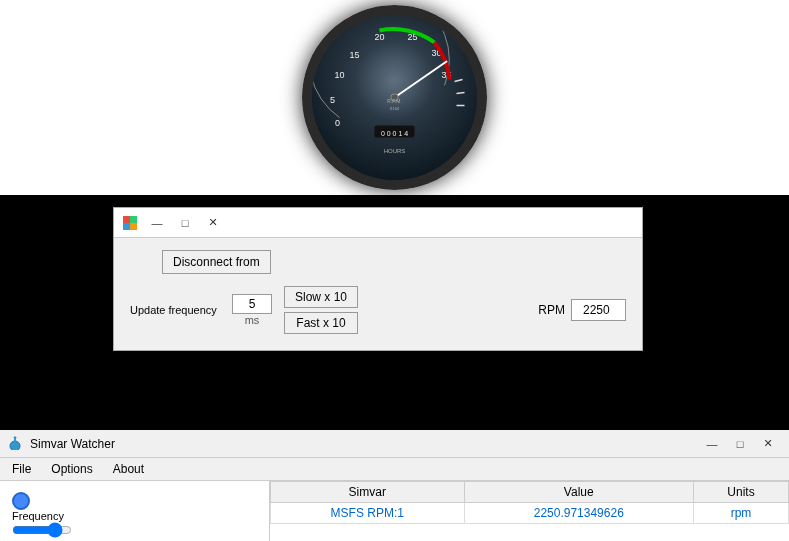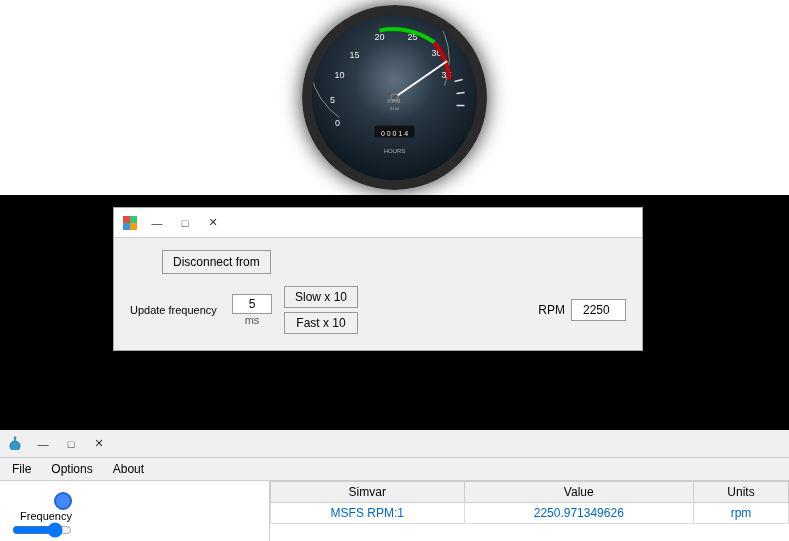--- a/index.html
+++ b/index.html
@@ -280,21 +280,21 @@
       background: #f0f0f0;
       border: 1px solid #aaa;
       cursor: pointer;
       font-size: 12px;
       font-weight: bold;
     }
 
     .freq-indicator {
       display: flex;
       flex-direction: column;
-      align-items: flex-end;
+      align-items: flex-start;
     }
 
     .freq-indicator-label {
       font-size: 11px;
       color: #000;
     }
 
     .freq-dot {
       width: 18px;
       height: 18px;
@@ -468,20 +468,21 @@
 
 <div class="taskbar-window" style="top:430px;">
   <div class="taskbar-title">
     <div class="taskbar-title-icon">
       <svg width="14" height="14" viewBox="0 0 14 14">
         <circle cx="7" cy="10" r="5" fill="#3399cc" stroke="#2277aa" stroke-width="1"></circle>
         <polygon points="5,2 9,2 7,0" fill="#3399cc"></polygon>
         <rect x="6" y="2" width="2" height="5" fill="#3399cc"></rect>
       </svg>
     </div>
+    <span class="taskbar-title-text">Simvar Watcher</span>
     <div class="taskbar-controls">
       <button class="title-btn">—</button>
       <button class="title-btn">□</button>
       <button class="title-btn close-btn">✕</button>
     </div>
   </div>
 
   <div class="menu-bar">
     <span class="menu-item">File</span>
     <span class="menu-item">Options</span>

